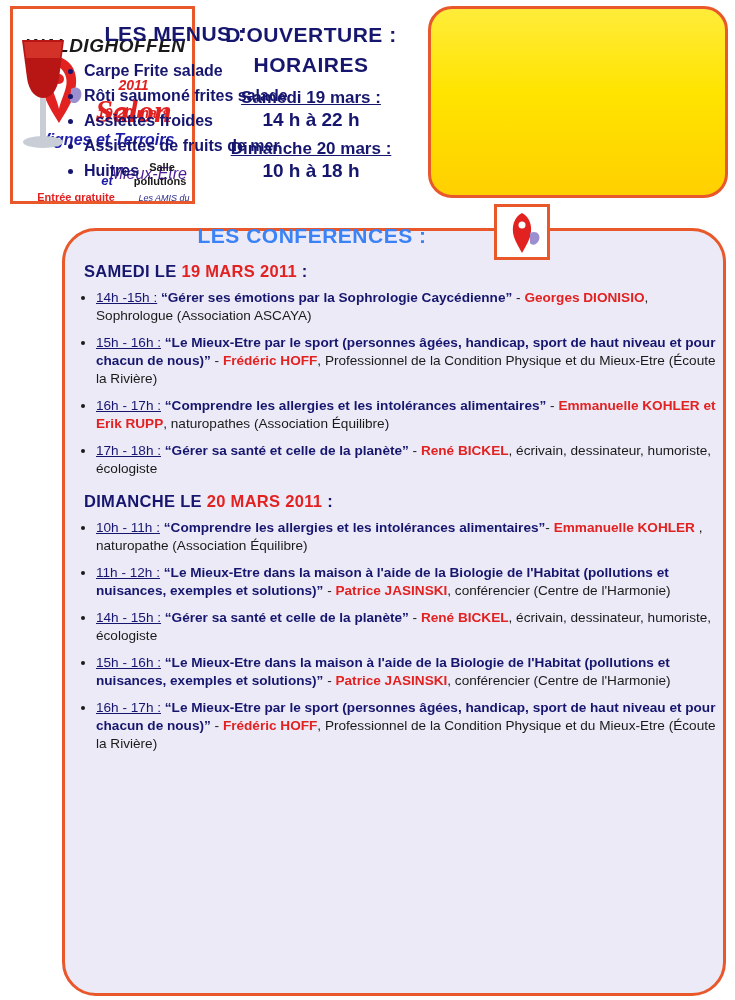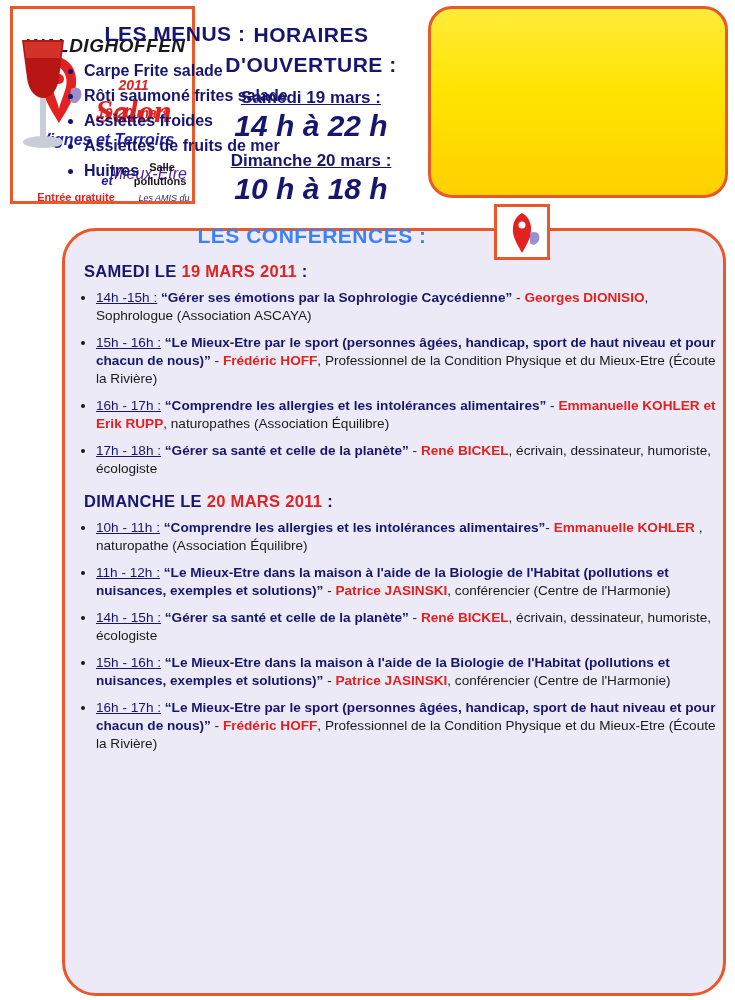--- a/index.html
+++ b/index.html
@@ -160,24 +160,23 @@
     letter-spacing: 0.5px;
     line-height: 30px;
   }
   .horaires .h-day {
     font-size: 17px;
     font-weight: bold;
     text-decoration: underline;
     margin-top: 8px;
   }
   .horaires .h-time {
-    font-size: 30px;
+    font-size: 19px;
     font-weight: bold;
     margin-top: 1px;
-    font-style: italic;
   }
 
   
   .menus-box {
     position: absolute;
     left: 428px;
     top: 6px;
     width: 300px;
     height: 192px;
     border: 3px solid #e8582a;
@@ -314,22 +313,22 @@
   <div class="logo-l1">Vignes et Terroirs</div>
   <div class="logo-l2">et</div>
   <div class="logo-l3">Mieux-Etre</div>
   <div class="logo-salle1">Salle</div>
   <div class="logo-salle2">pollutions</div>
   <div class="logo-free">Entrée gratuite</div>
   <div class="logo-assoc">Les AMIS du forum</div>
 </div>
 
 <div class="horaires">
+  <div class="h-title">D'OUVERTURE :</div>
   <div class="h-title">HORAIRES</div>
-  <div class="h-title">D'OUVERTURE :</div>
   <div class="h-day">Samedi 19 mars :</div>
   <div class="h-time">14 h à 22 h</div>
   <div class="h-day">Dimanche 20 mars :</div>
   <div class="h-time">10 h à 18 h</div>
 </div>
 
 <div class="menus-box"></div>
 <svg class="glass" viewBox="0 0 58 120">
   <path d="M8 6 L50 6 L45 44 C43 58, 36 64, 29 64 C22 64, 15 58, 13 44 Z" fill="#b81515"></path>
   <path d="M10 8 L48 8 L46 24 L12 24 Z" fill="#d8392c" opacity="0.8"></path>

